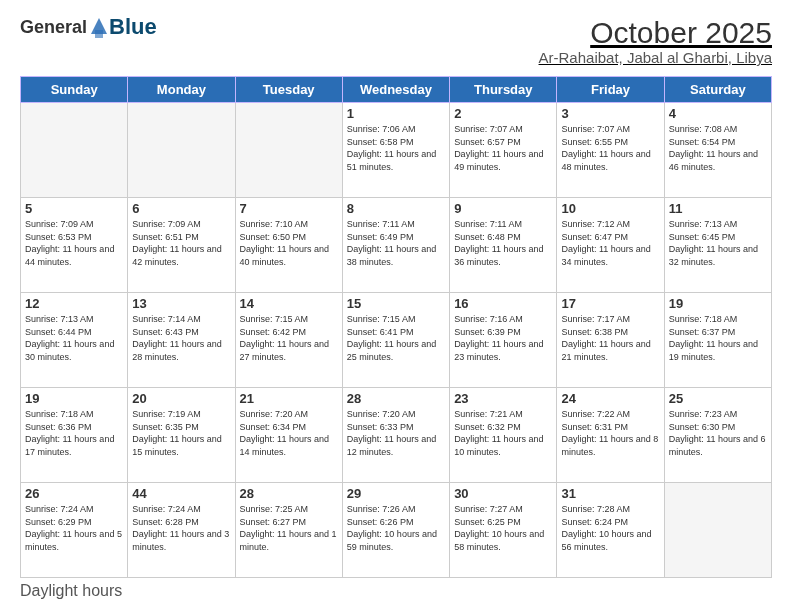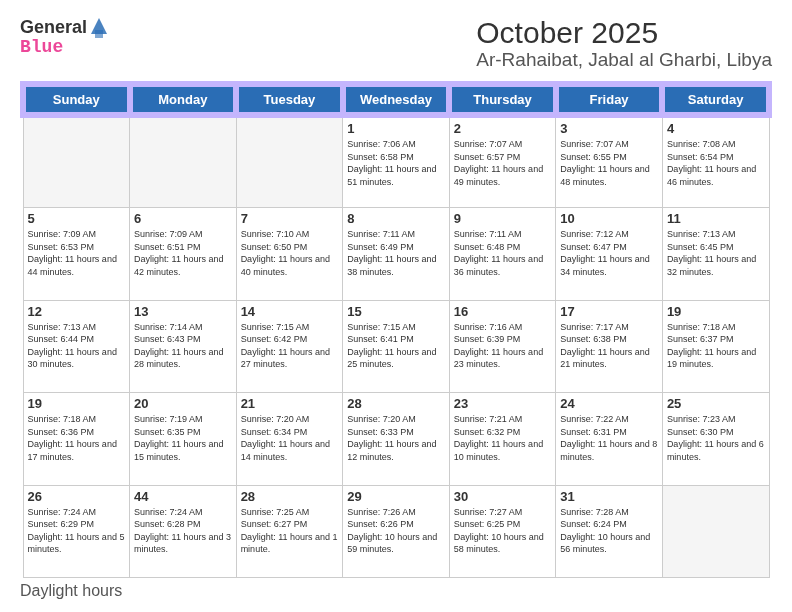--- a/index.html
+++ b/index.html
@@ -23,69 +23,68 @@
       align-items: flex-start;
       margin-bottom: 10px;
     }
     .logo-text-general {
       font-size: 18px;
       font-weight: bold;
       color: #333;
       line-height: 1;
     }
     .logo-text-blue {
-      font-size: 18px;
+      font-size: 22px;
       font-weight: bold;
-      color: #ec4899;
+      color: #0c4a6e;
       line-height: 1;
-      font-family: Liberation Mono, monospace;
     }
     .logo-icon {
       width: 20px;
       height: 22px;
       margin-left: 2px;
     }
     .logo-wrapper {
       display: flex;
-      flex-direction: column;
       align-items: flex-start;
     }
     .logo-row {
       display: flex;
       align-items: center;
     }
     .title-block {
-      text-align: left;
+      text-align: right;
+      text-decoration: underline;
     }
     .title-block h1 {
       font-size: 30px;
       font-weight: 400;
       color: #333;
       line-height: 1.1;
     }
     .title-block h2 {
-      font-size: 19px;
+      font-size: 15px;
       font-weight: 400;
       color: #555;
     }
     .calendar {
       flex: 1;
       border: 1px solid #ccc;
       border-collapse: collapse;
       width: 100%;
       table-layout: fixed;
     }
     .calendar th {
       background: #2a6db5;
       color: #fff;
       text-align: center;
       padding: 5px 2px;
       font-size: 13px;
       font-weight: 600;
-      border: 6px solid #c4b5fd;
+      border: 1px solid #c4b5fd;
     }
     .calendar td {
       vertical-align: top;
       border: 1px solid #ccc;
       padding: 3px 4px;
       font-size: 9.5px;
       color: #333;
       background: #fff;
       height: 88px;
     }

